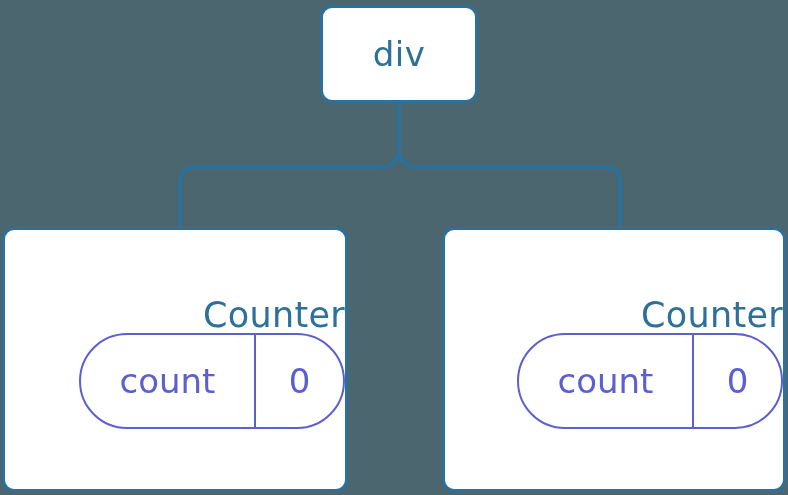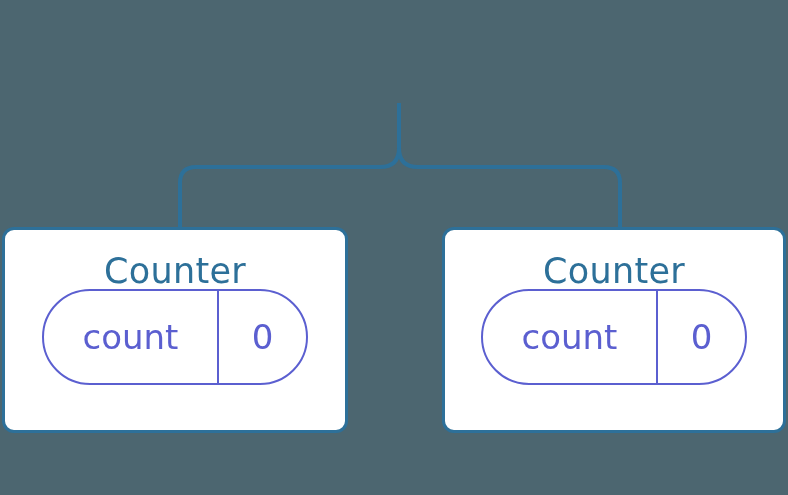--- a/index.html
+++ b/index.html
@@ -54,22 +54,23 @@
   .node-root .node-title {
     font-size: 34px;
     line-height: 1;
     color: #2d7099;
     letter-spacing: 0.5px;
   }
 
   
   .node-child {
     top: 227px;
-    height: 206px;
-    padding-top: 24px;
+    height: 265px;
+    padding-top: 68px;
+    align-items: flex-end;
   }
   .node-child-left {
     left: 2px;
     width: 346px;
   }
   .node-child-right {
     left: 442px;
     width: 344px;
   }
   .node-child .node-title {
@@ -114,20 +115,23 @@
 
   <svg id="connectors" viewBox="0 0 788 495">
 
     <path d="M 399 103 L 399 148" fill="none" stroke="#2d7099" stroke-width="4"></path>
 
     <path d="M 399 148 Q 399 167 380 167 L 196 167 Q 180 167 180 183 L 180 229" fill="none" stroke="#2d7099" stroke-width="4" stroke-linecap="butt"></path>
 
     <path d="M 399 148 Q 399 167 418 167 L 604 167 Q 620 167 620 183 L 620 229" fill="none" stroke="#2d7099" stroke-width="4" stroke-linecap="butt"></path>
   </svg>
 
+  <div class="node node-root">
+    <span class="node-title">div</span>
+  </div>
 
   <div class="node node-child node-child-left">
     <span class="node-title">Counter</span>
     <div class="state-pill">
       <span class="state-key">count</span>
       <span class="state-value">0</span>
     </div>
   </div>
 
   <div class="node node-child node-child-right">

